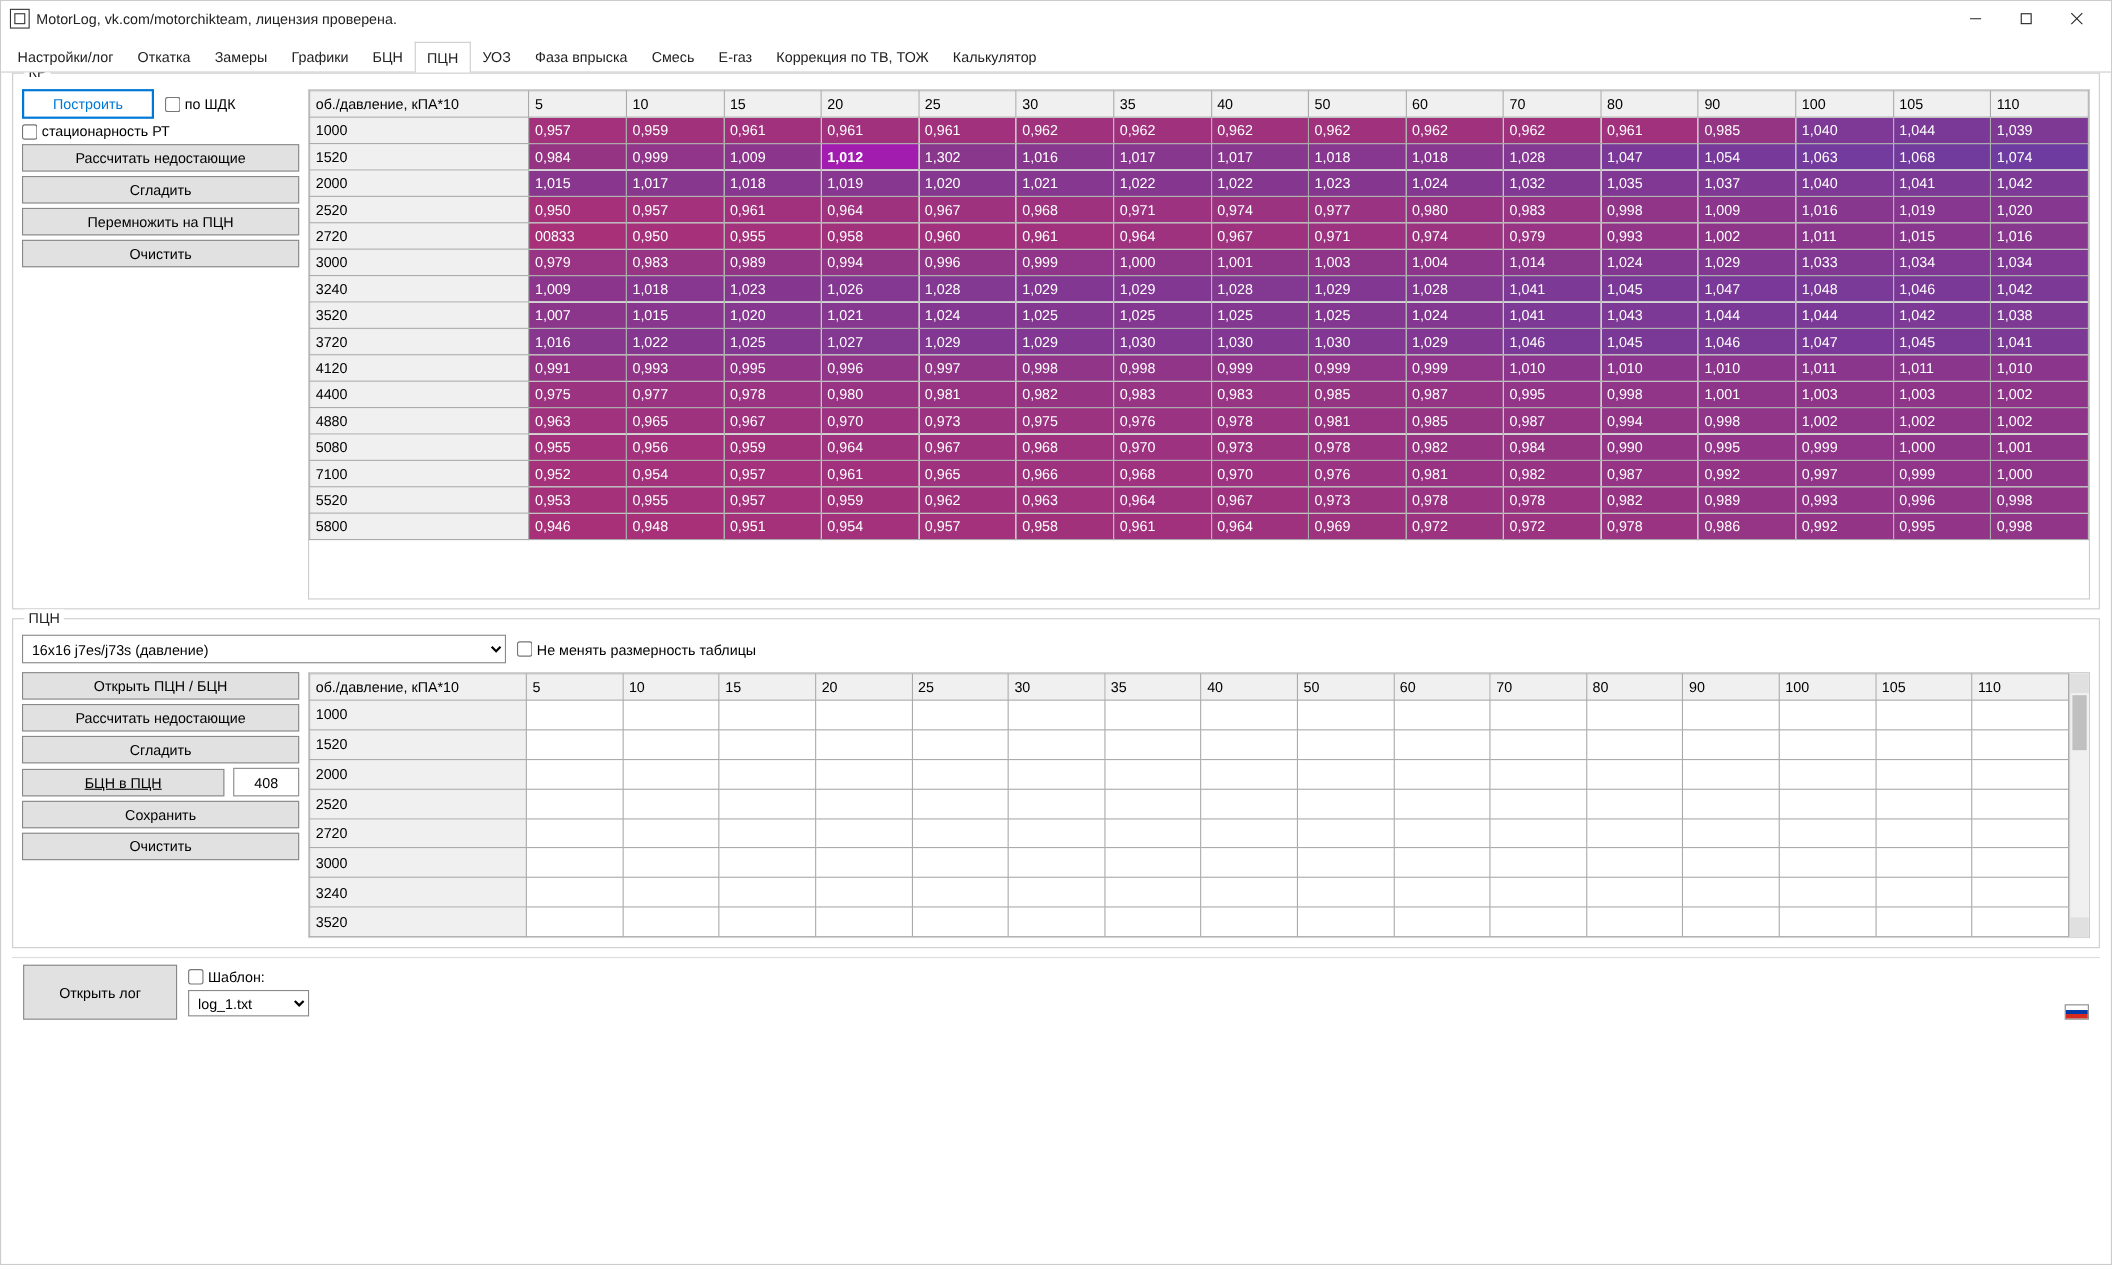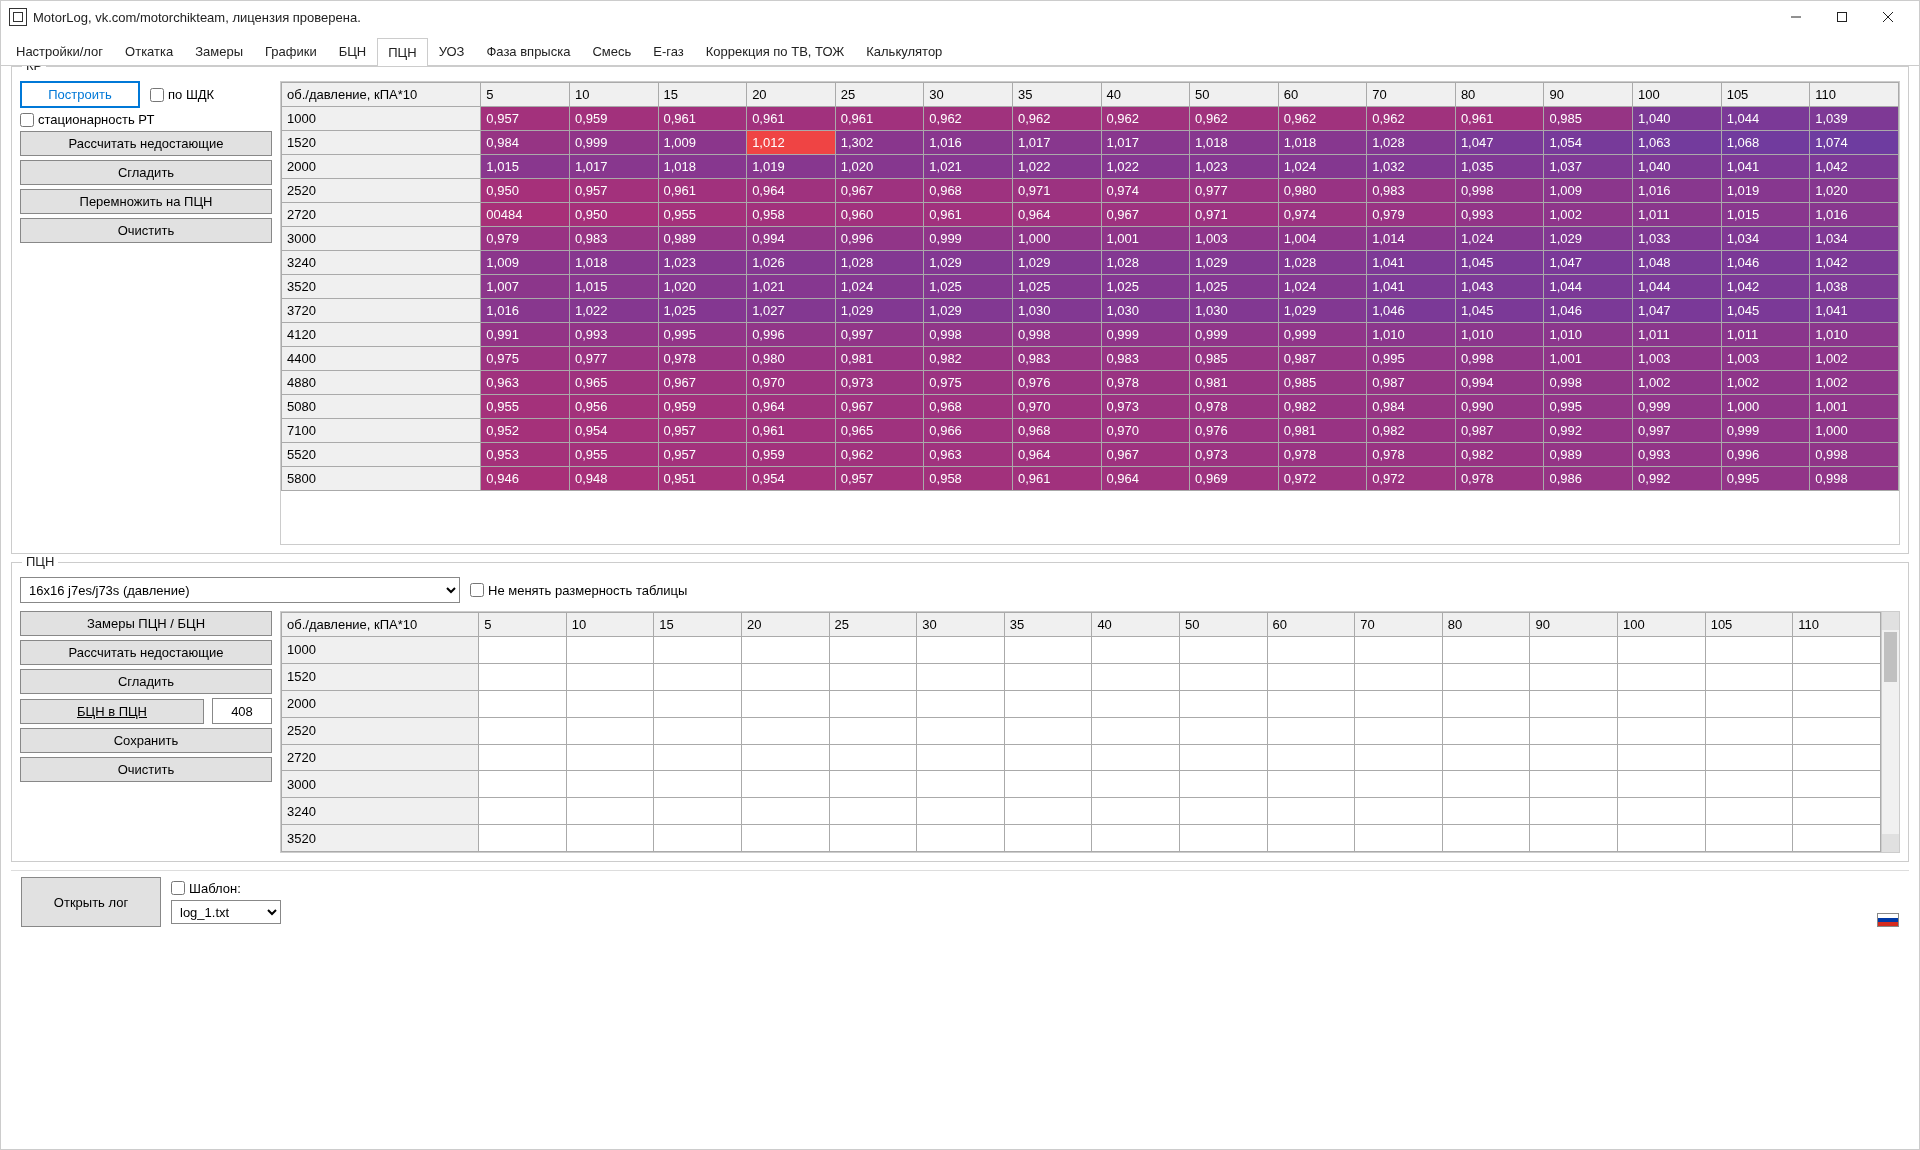--- a/index.html
+++ b/index.html
@@ -184,21 +184,21 @@
                 <td class="val" style="background: rgb(150, 52, 132);">0,985</td>
                 <td class="val" style="background: rgb(125, 57, 149);">1,040</td>
                 <td class="val" style="background: rgb(123, 57, 151);">1,044</td>
                 <td class="val" style="background: rgb(126, 57, 149);">1,039</td>
               </tr>
               <tr>
                 <td class="rowhead">1520</td>
                 <td class="val" style="background: rgb(150, 52, 132);">0,984</td>
                 <td class="val" style="background: rgb(144, 53, 137);">0,999</td>
                 <td class="val" style="background: rgb(139, 54, 140);">1,009</td>
-                <td class="val" style="background: #ef4444;">1,012</td>
+                <td class="val" style="background: #a21caf; font-weight: bold;">1,012</td>
                 <td class="val" style="background: rgb(137, 54, 141);">1,302</td>
                 <td class="val" style="background: rgb(136, 55, 142);">1,016</td>
                 <td class="val" style="background: rgb(136, 55, 142);">1,017</td>
                 <td class="val" style="background: rgb(136, 55, 142);">1,017</td>
                 <td class="val" style="background: rgb(135, 55, 143);">1,018</td>
                 <td class="val" style="background: rgb(135, 55, 143);">1,018</td>
                 <td class="val" style="background: rgb(131, 56, 146);">1,028</td>
                 <td class="val" style="background: rgb(122, 57, 152);">1,047</td>
                 <td class="val" style="background: rgb(119, 58, 154);">1,054</td>
                 <td class="val" style="background: rgb(115, 59, 157);">1,063</td>
@@ -238,21 +238,21 @@
                 <td class="val" style="background: rgb(152, 51, 131);">0,980</td>
                 <td class="val" style="background: rgb(151, 52, 132);">0,983</td>
                 <td class="val" style="background: rgb(144, 53, 136);">0,998</td>
                 <td class="val" style="background: rgb(139, 54, 140);">1,009</td>
                 <td class="val" style="background: rgb(136, 55, 142);">1,016</td>
                 <td class="val" style="background: rgb(135, 55, 143);">1,019</td>
                 <td class="val" style="background: rgb(134, 55, 143);">1,020</td>
               </tr>
               <tr>
                 <td class="rowhead">2720</td>
-                <td class="val" style="background: rgb(168, 48, 120);">00484</td>
+                <td class="val" style="background: rgb(168, 48, 120);">00833</td>
                 <td class="val" style="background: rgb(166, 48, 122);">0,950</td>
                 <td class="val" style="background: rgb(164, 49, 123);">0,955</td>
                 <td class="val" style="background: rgb(162, 49, 124);">0,958</td>
                 <td class="val" style="background: rgb(161, 49, 125);">0,960</td>
                 <td class="val" style="background: rgb(161, 49, 125);">0,961</td>
                 <td class="val" style="background: rgb(159, 50, 126);">0,964</td>
                 <td class="val" style="background: rgb(158, 50, 127);">0,967</td>
                 <td class="val" style="background: rgb(156, 50, 128);">0,971</td>
                 <td class="val" style="background: rgb(155, 51, 129);">0,974</td>
                 <td class="val" style="background: rgb(153, 51, 131);">0,979</td>
@@ -480,21 +480,21 @@
       <span class="group-label">ПЦН</span>
       <div class="pcn-top">
         <select><option>16x16 j7es/j73s (давление)</option></select>
         <label class="chk">
             <input type="checkbox" style="">
             <span>Не менять размерность таблицы</span>
           </label>
       </div>
       <div class="pcn-body">
         <div class="pcn-side">
-          <button class="btn">Замеры ПЦН / БЦН</button>
+          <button class="btn">Открыть ПЦН / БЦН</button>
           <button class="btn">Рассчитать недостающие</button>
           <button class="btn">Сгладить</button>
           <div class="bcn-row">
             <button class="btn">БЦН в ПЦН</button>
             <input class="small" value="408" style="">
           </div>
           <button class="btn">Сохранить</button>
           <button class="btn">Очистить</button>
         </div>
         <div class="pcn-table-wrap">

